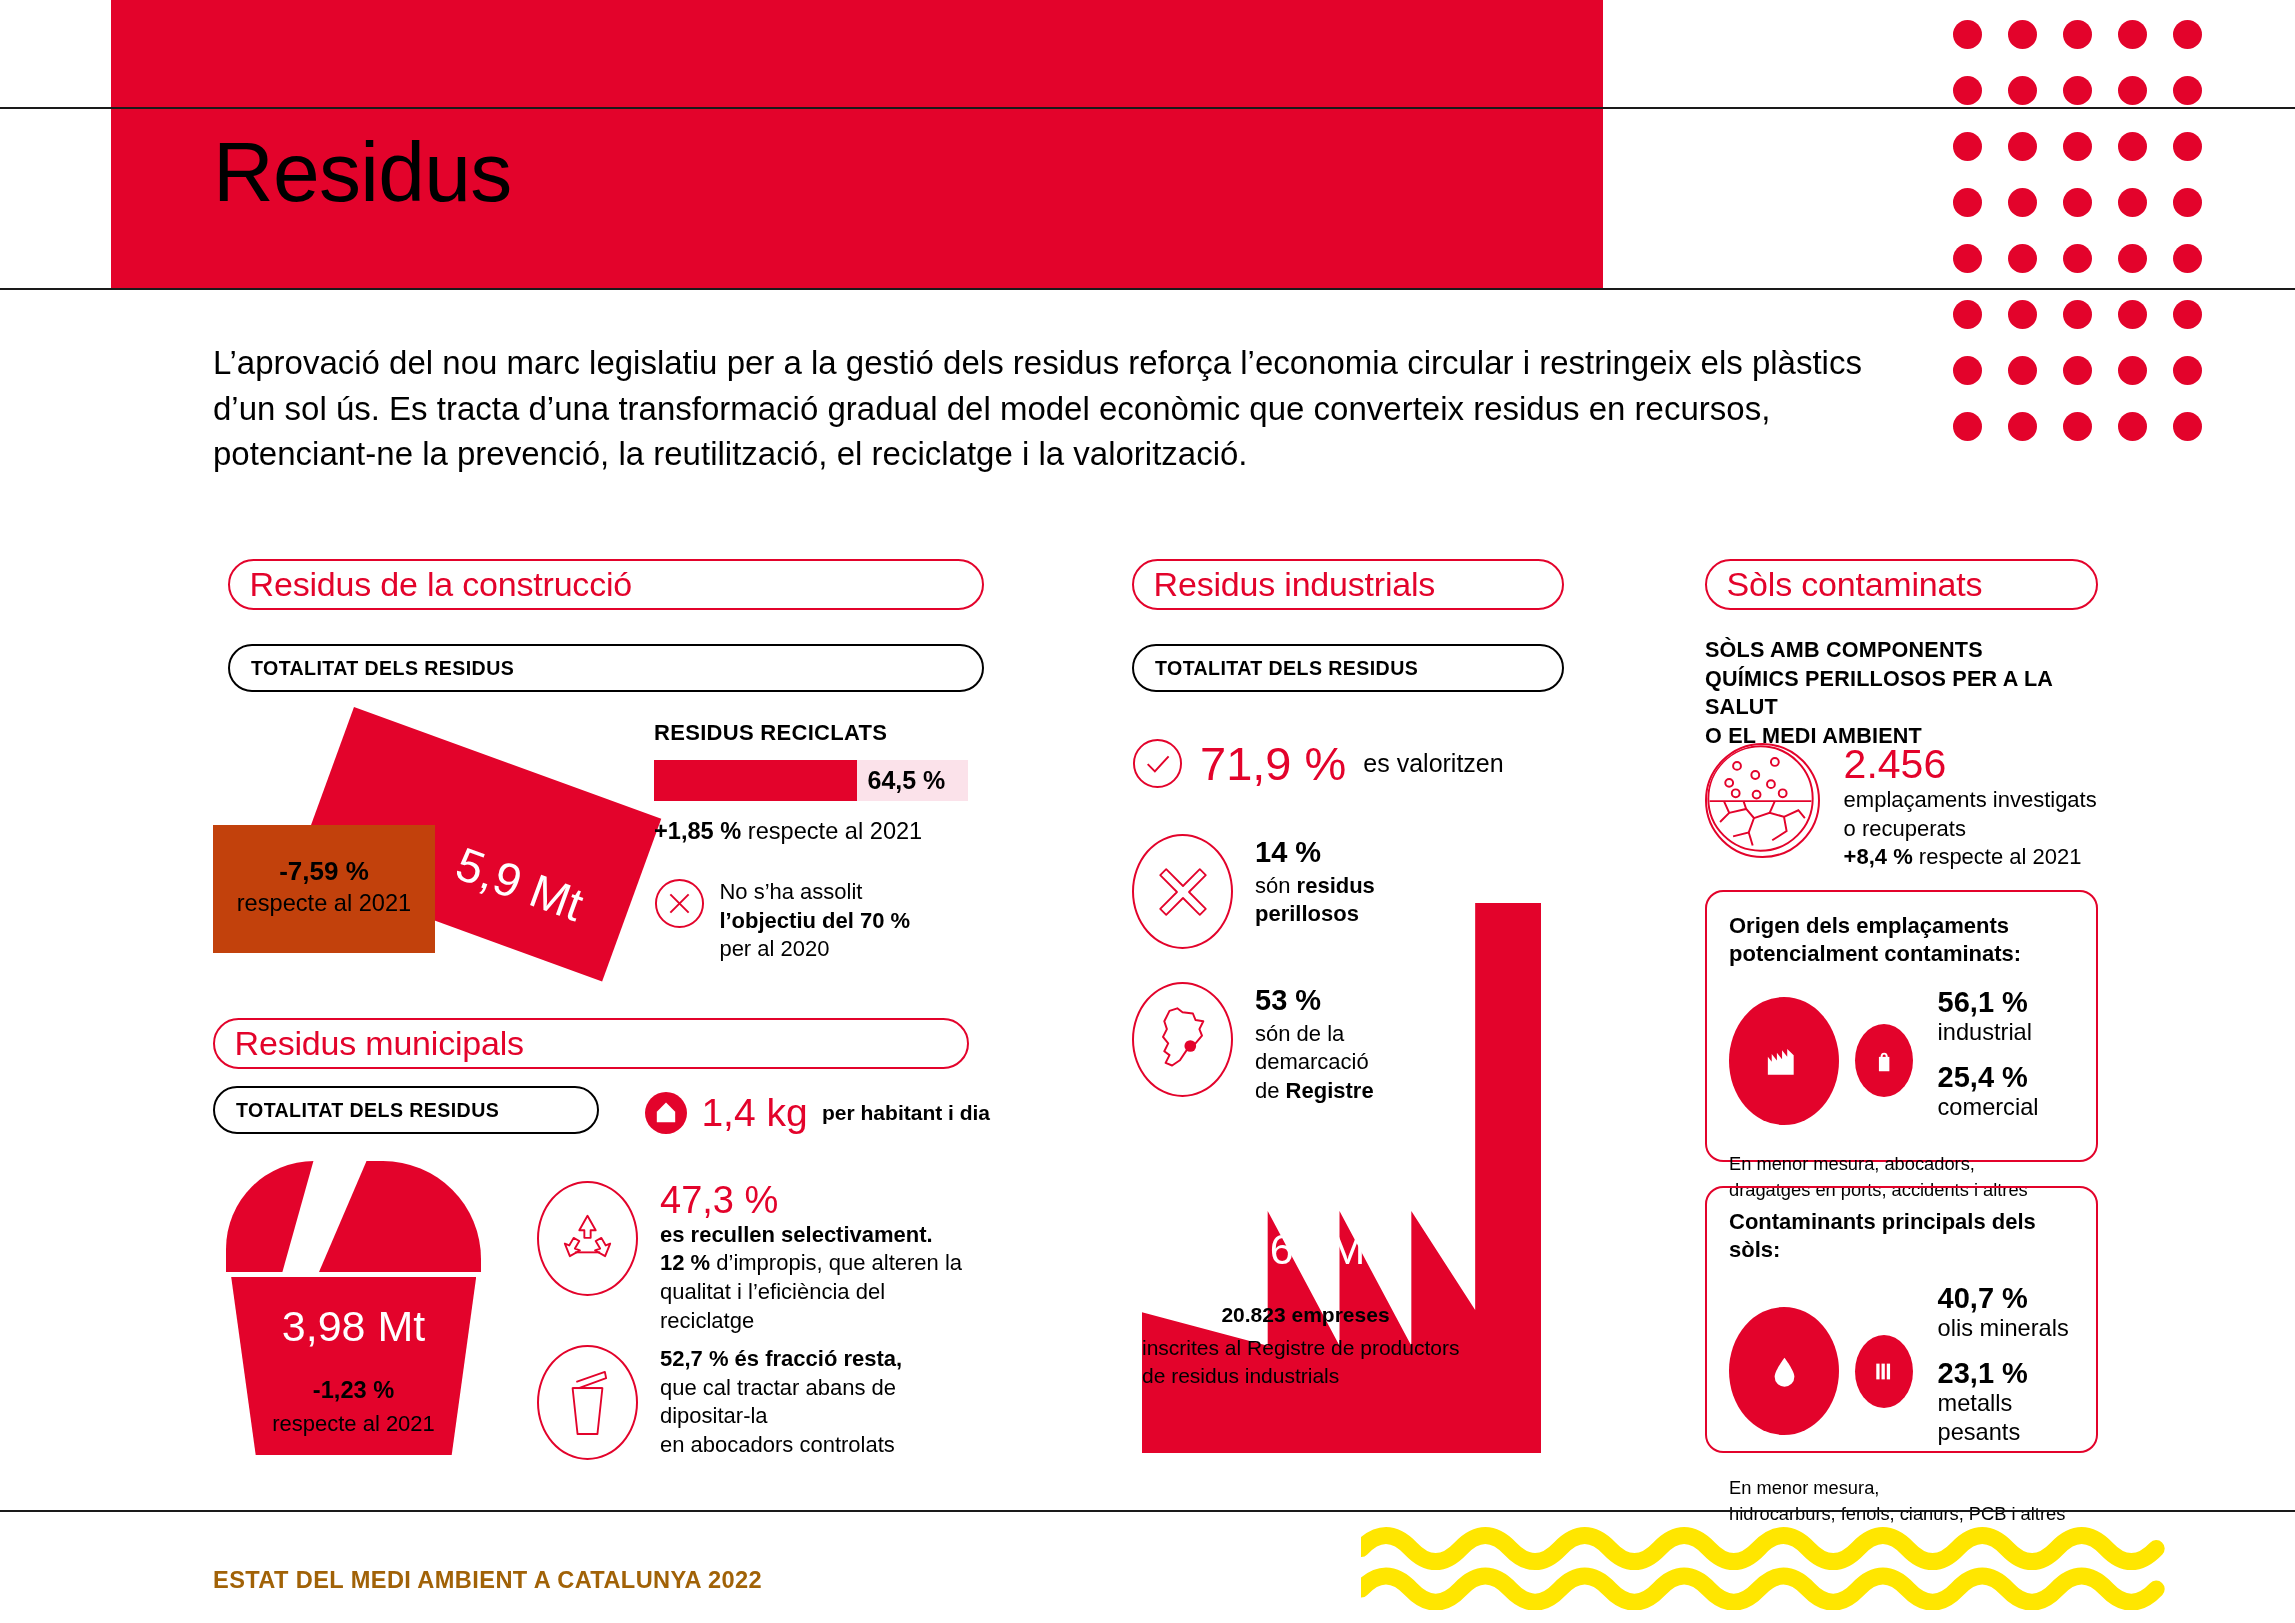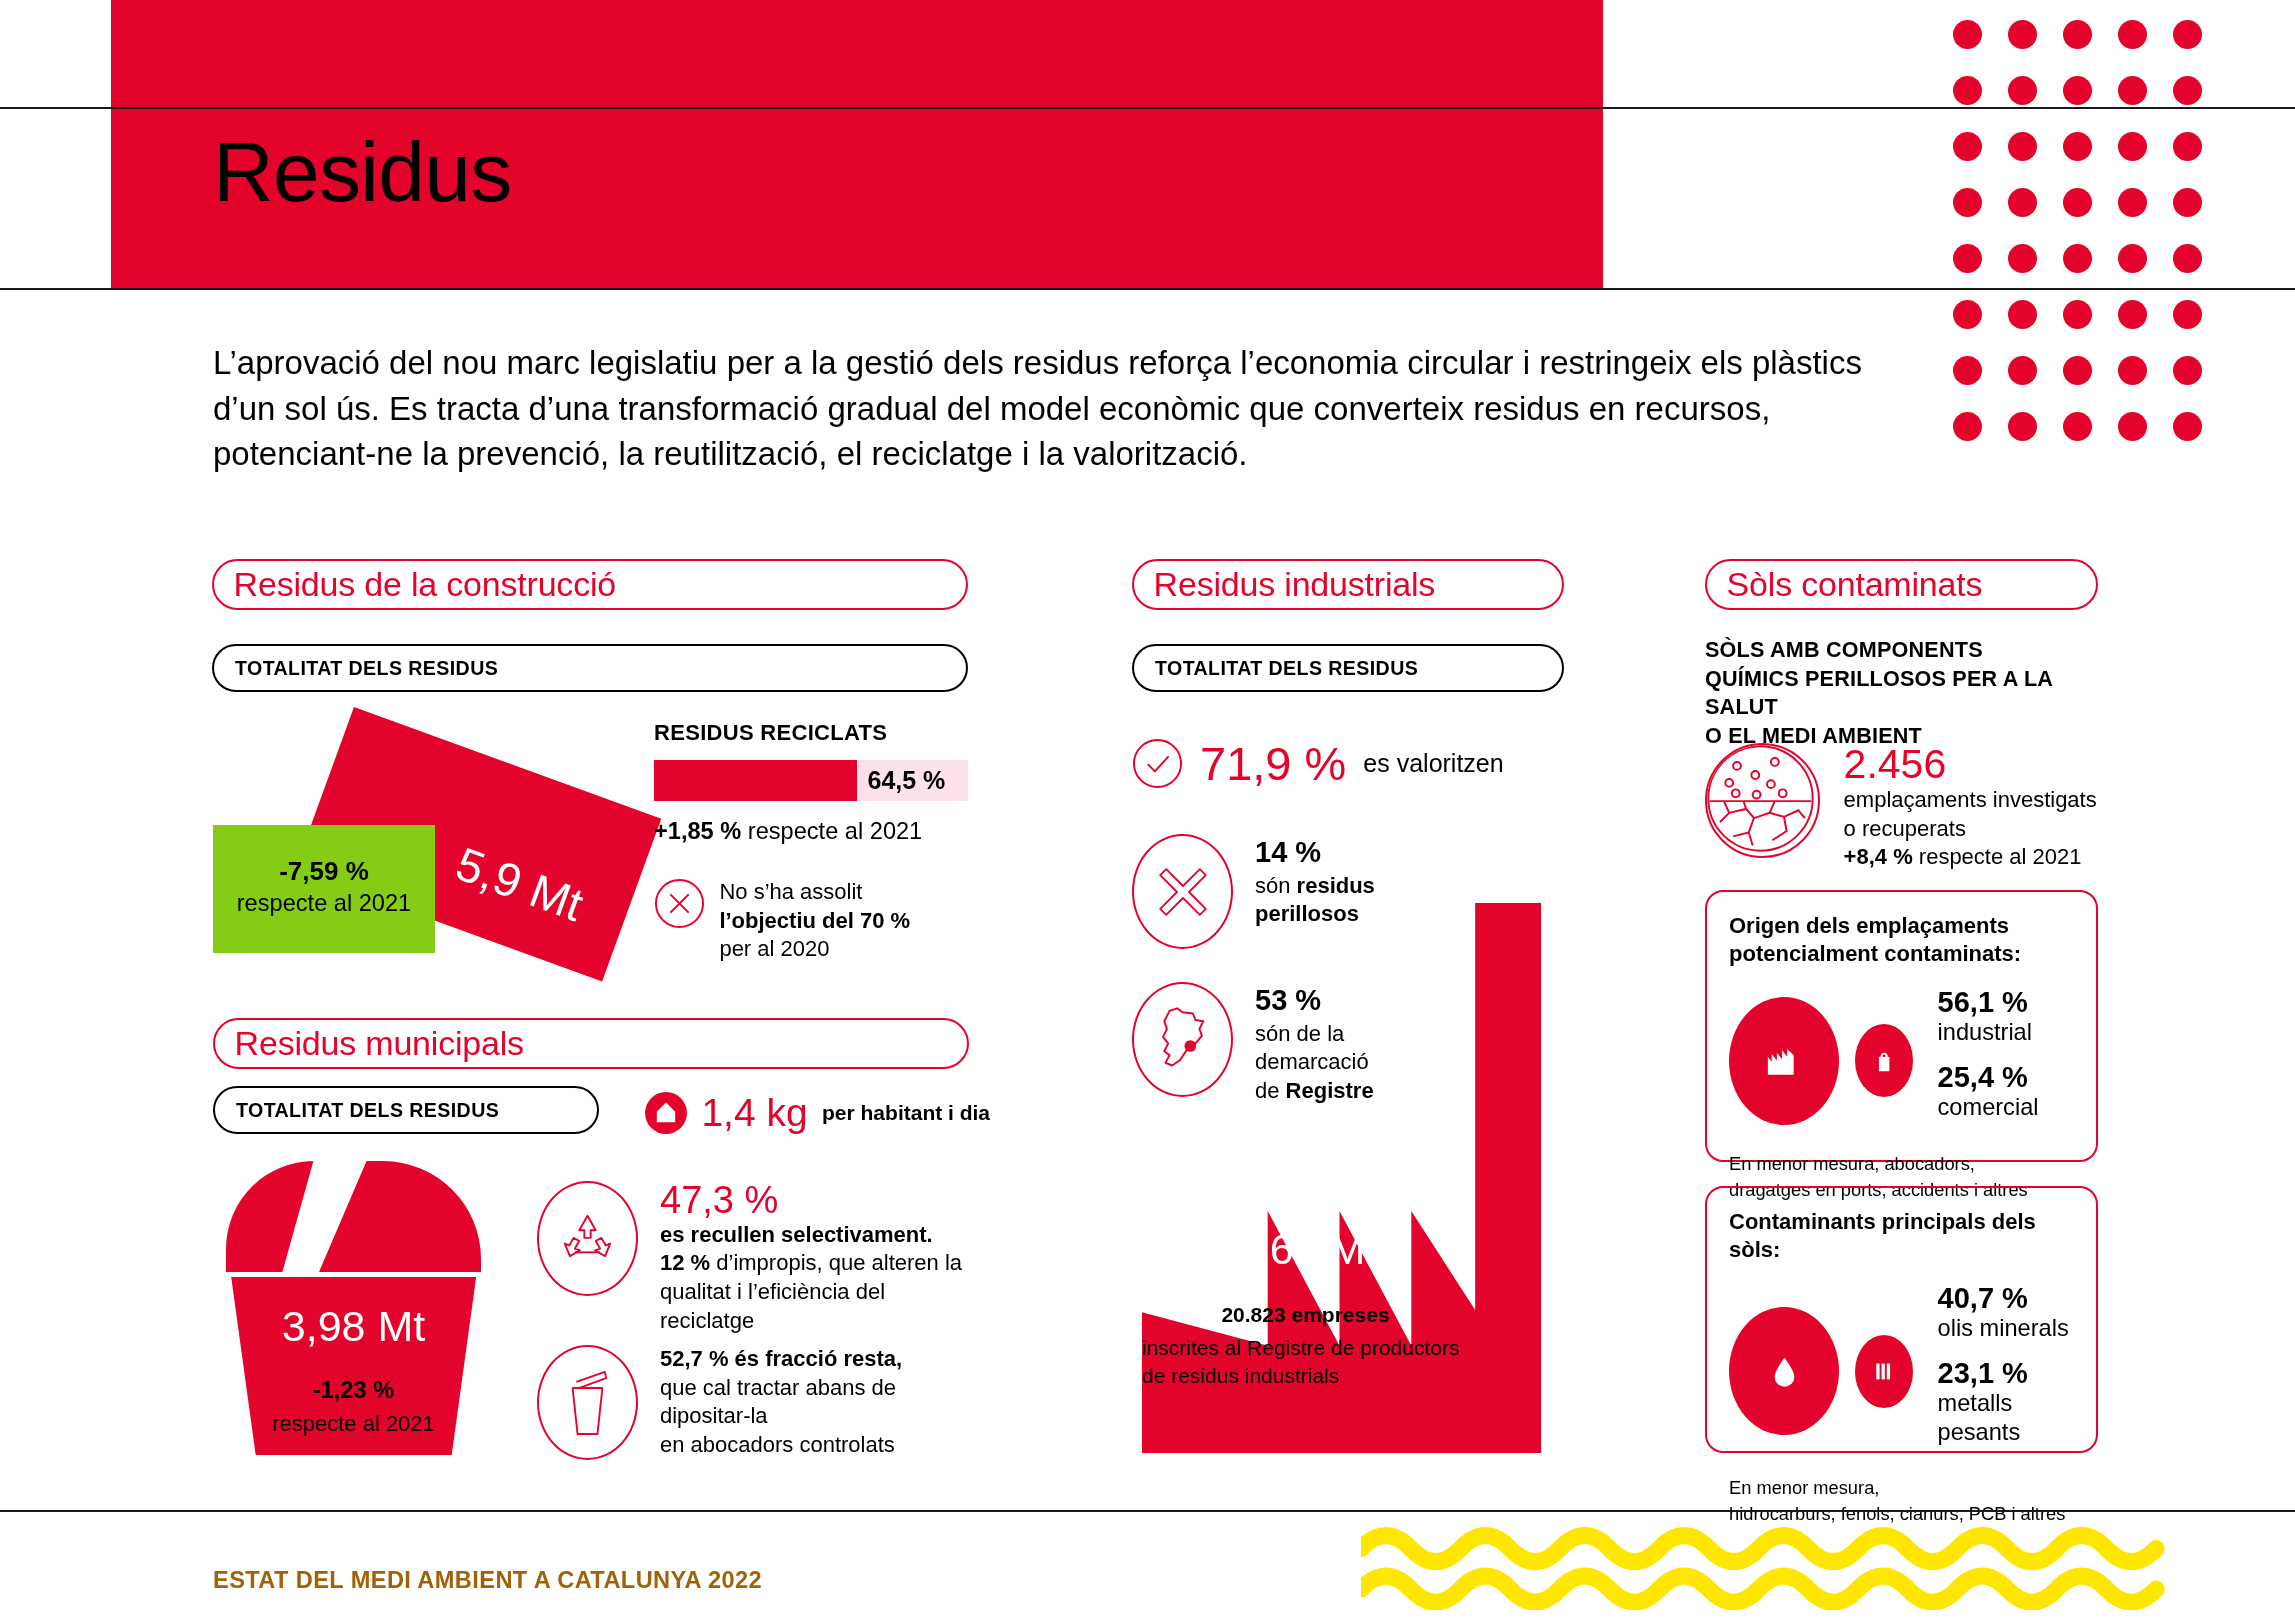--- a/index.html
+++ b/index.html
@@ -35,33 +35,33 @@
     display:flex;align-items:center;padding:0 19.6px;color:#E3032B;
     font-size:34px;font-weight:400;letter-spacing:-0.2px;box-sizing:border-box;
   }
   .pill-sub{
     border:2px solid #000;border-radius:654px;height:48px;
     display:flex;align-items:center;padding:0 21px;color:#000;
     font-size:19.6px;font-weight:700;letter-spacing:0.4px;box-sizing:border-box;
   }
 
   
-  #col1{left:212px;top:559px;width:756px;}
+  #col1{left:228px;top:559px;width:756px;}
   #col1-head{width:756px;}
   #col1-total{margin-top:34px;width:756px;}
 
   #constr-arrow-wrap{position:absolute;left:213px;top:710px;width:471px;height:236px;}
   #constr-rot{
     position:absolute;left:141px;top:-3.3px;width:327px;height:173px;background:#E3032B;
     transform:rotate(20deg);transform-origin:0 0;
   }
   #constr-rot span{
     position:absolute;left:151px;top:82px;color:#fff;font-size:47px;white-space:nowrap;
   }
-  #constr-rect{position:absolute;left:0px;top:115px;width:222px;height:128px;background:#84cc16;}
+  #constr-rect{position:absolute;left:0px;top:115px;width:222px;height:128px;background:#c2410c;}
   #constr-rect .big{position:absolute;left:0;top:31px;width:222px;text-align:center;font-size:26px;font-weight:700;color:#000;}
   #constr-rect .sml{position:absolute;left:0;top:65px;width:222px;text-align:center;font-size:23.6px;color:#000;}
 
   #recycled{position:absolute;left:654px;top:720px;width:314px;}
   #recycled .lbl{font-size:22px;font-weight:700;letter-spacing:0.3px;color:#000;}
   #bar-track{margin-top:14.4px;width:314px;height:41px;background:#FBE2EA;position:relative;}
   #bar-fill{position:absolute;left:0;top:0;height:41px;width:64.5%;background:#E3032B;}
   #bar-val{position:absolute;left:68%;top:0;height:41px;display:flex;align-items:center;font-size:25px;font-weight:700;color:#000;}
   #bar-delta{margin-top:17px;font-size:23.6px;color:#000;}
   #bar-delta b{font-weight:700;}

